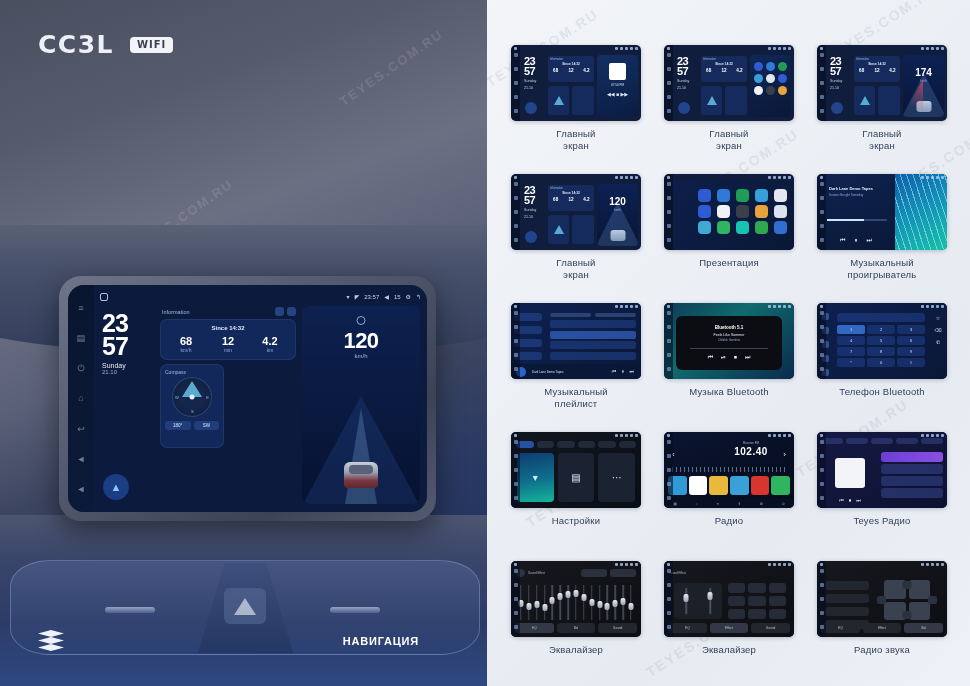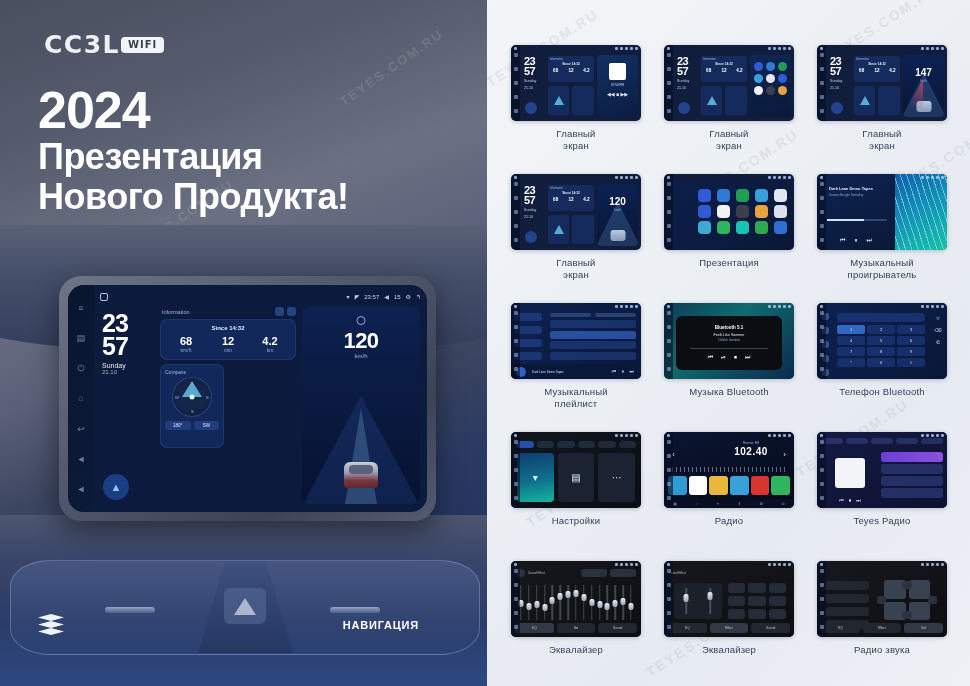--- a/index.html
+++ b/index.html
@@ -5,21 +5,21 @@
   * { margin:0; padding:0; box-sizing:border-box; }
   html,body { width:970px; height:686px; overflow:hidden; background:#fff;
               font-family:"Liberation Sans", sans-serif; }
   #page { position:relative; width:970px; height:686px; display:flex; }
 
   
   #left { position:relative; width:487px; height:686px; overflow:hidden;
           background:linear-gradient(160deg,#4a4f60 0%,#565b6d 18%,#6b7083 34%,
                      #5a6078 48%,#3c4560 60%,#2b3a63 72%,#22335e 84%,#2e4272 100%); }
 
-  #brand { position:absolute; left:44px; top:30px; display:flex; align-items:center; gap:1px; z-index:9; }
+  #brand { position:absolute; left:38px; top:30px; display:flex; align-items:center; gap:16px; z-index:9; }
   #brand .bt { color:#eef0f5; font-size:25px; font-weight:bold; letter-spacing:1.5px;
                font-family:"DejaVu Sans", sans-serif; }
   #brand .wifi { background:#f2f4f8; color:#3a3f52; font-size:10px; font-weight:bold;
                  letter-spacing:1px; padding:2px 7px 3px; border-radius:4px;
                  font-family:"DejaVu Sans", sans-serif; }
 
   #headline { position:absolute; left:38px; top:84px; z-index:9; color:#fff; }
   #headline .y { font-size:52px; font-weight:bold; line-height:1.02; letter-spacing:-1px; }
   #headline .l1, #headline .l2 { font-size:36px; font-weight:bold; line-height:1.12; letter-spacing:-0.5px; }
 
@@ -112,21 +112,21 @@
           border:1px solid rgba(175,200,245,.32); }
   .ventCtr { position:absolute; left:198px; top:338px; width:95px; height:90px;
              background:linear-gradient(180deg,rgba(60,78,125,.8),rgba(35,52,95,.8));
              clip-path:polygon(28% 0,72% 0,100% 100%,0 100%); }
   .hazard { position:absolute; left:224px; top:363px; width:42px; height:36px; border-radius:6px;
             background:rgba(90,108,152,.55); display:flex; align-items:center; justify-content:center; }
   .hazTri { width:0;height:0;border-left:11px solid transparent;border-right:11px solid transparent;
             border-bottom:17px solid rgba(235,240,250,.62); }
   .ventSlot { position:absolute; width:50px; height:6px; border-radius:3px;
               background:linear-gradient(180deg,rgba(225,235,250,.55),rgba(150,175,220,.25)); }
-  #leftBottom { position:absolute; left:0; bottom:16px; width:487px; height:90px; z-index:7;text-decoration:underline; }
+  #leftBottom { position:absolute; left:0; bottom:0; width:487px; height:90px; z-index:7;text-decoration:underline; }
   #layersIcon { position:absolute; left:38px; bottom:34px; width:26px; height:22px; }
   .lyr { position:absolute; left:0; width:26px; height:7px; background:#eef3fb;
          clip-path:polygon(50% 0,100% 50%,50% 100%,0 50%); }
   #navLabel { position:absolute; right:68px; bottom:39px; color:#fff; font-size:11px;
               font-weight:bold; letter-spacing:.8px; }
   .wm { position:absolute; color:rgba(255,255,255,.12); font-size:13px; font-weight:bold;
         letter-spacing:2px; transform:rotate(-35deg); pointer-events:none; user-select:none;
         white-space:nowrap; }
 
   
@@ -333,25 +333,20 @@
     <div class="wm" style="left:120px;top:210px;">TEYES.COM.RU</div>
     <div class="wm" style="left:330px;top:60px;">TEYES.COM.RU</div>
     <div class="wm" style="left:30px;top:500px;">TEYES.COM.RU</div>
     <div class="wm" style="left:260px;top:620px;">TEYES.COM.RU</div>
 
     <div id="brand">
       <span class="bt">CC3L</span>
       <span class="wifi">WIFI</span>
     </div>
 
-    <div id="headline">
-      <div class="y">2024</div>
-      <div class="l1">Презентация</div>
-      <div class="l2">Нового Продукта!</div>
-    </div>
 
     <div id="car">
       <div class="dashTop2"></div>
       <div class="lowerDash"></div>
       <div class="vent"></div>
       <div class="ventCtr"></div>
       <div class="ventSlot" style="left:105px;top:382px;"></div>
       <div class="ventSlot" style="left:330px;top:382px;"></div>
       <div class="hazard">
         <div class="hazTri"></div>
@@ -595,21 +590,21 @@
               <div>12</div>
               <div>4.2</div>
             </div>
           </div>
           <div class="h-c1">
             <div class="h-cone"></div>
           </div>
           <div class="h-c2"></div>
               <div class="h-right">
                  <div class="road2">
-                   <div class="sp2">147</div>
+                   <div class="sp2">174</div>
                    <div class="su2">km/h</div>
                    <div class="cr"></div>
                    <div class="redfan"></div>
                  </div>
                </div>
             </div>
             <div class="t-side">
             <i></i>
             <i></i>
             <i></i>

